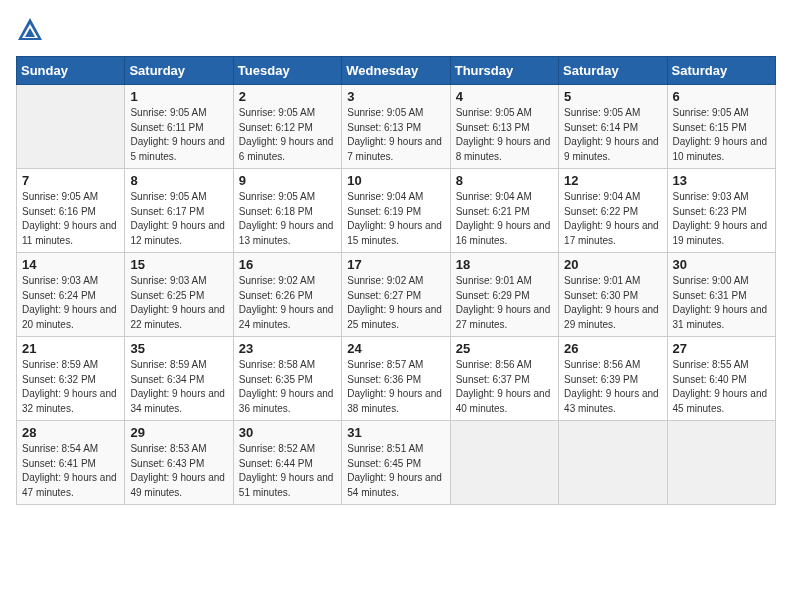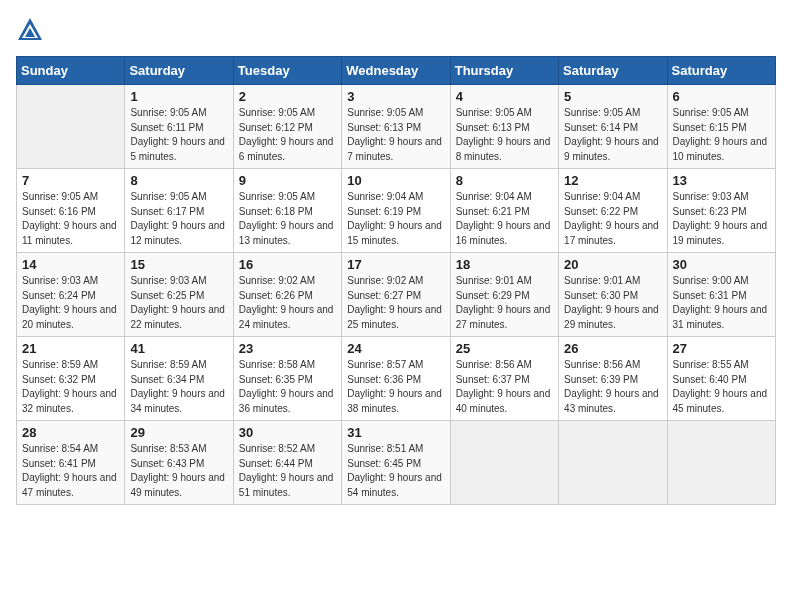--- a/index.html
+++ b/index.html
@@ -209,21 +209,21 @@
           <span class="day-number">30</span>
           <div class="day-info">Sunrise: 9:00 AM<br>Sunset: 6:31 PM<br>Daylight: 9 hours and 31 minutes.</div>
         </td>
       </tr>
       <tr>
         <td>
           <span class="day-number">21</span>
           <div class="day-info">Sunrise: 8:59 AM<br>Sunset: 6:32 PM<br>Daylight: 9 hours and 32 minutes.</div>
         </td>
         <td>
-          <span class="day-number">41</span>
+          <span class="day-number">35</span>
           <div class="day-info">Sunrise: 8:59 AM<br>Sunset: 6:34 PM<br>Daylight: 9 hours and 34 minutes.</div>
         </td>
         <td>
           <span class="day-number">23</span>
           <div class="day-info">Sunrise: 8:58 AM<br>Sunset: 6:35 PM<br>Daylight: 9 hours and 36 minutes.</div>
         </td>
         <td>
           <span class="day-number">24</span>
           <div class="day-info">Sunrise: 8:57 AM<br>Sunset: 6:36 PM<br>Daylight: 9 hours and 38 minutes.</div>
         </td>

